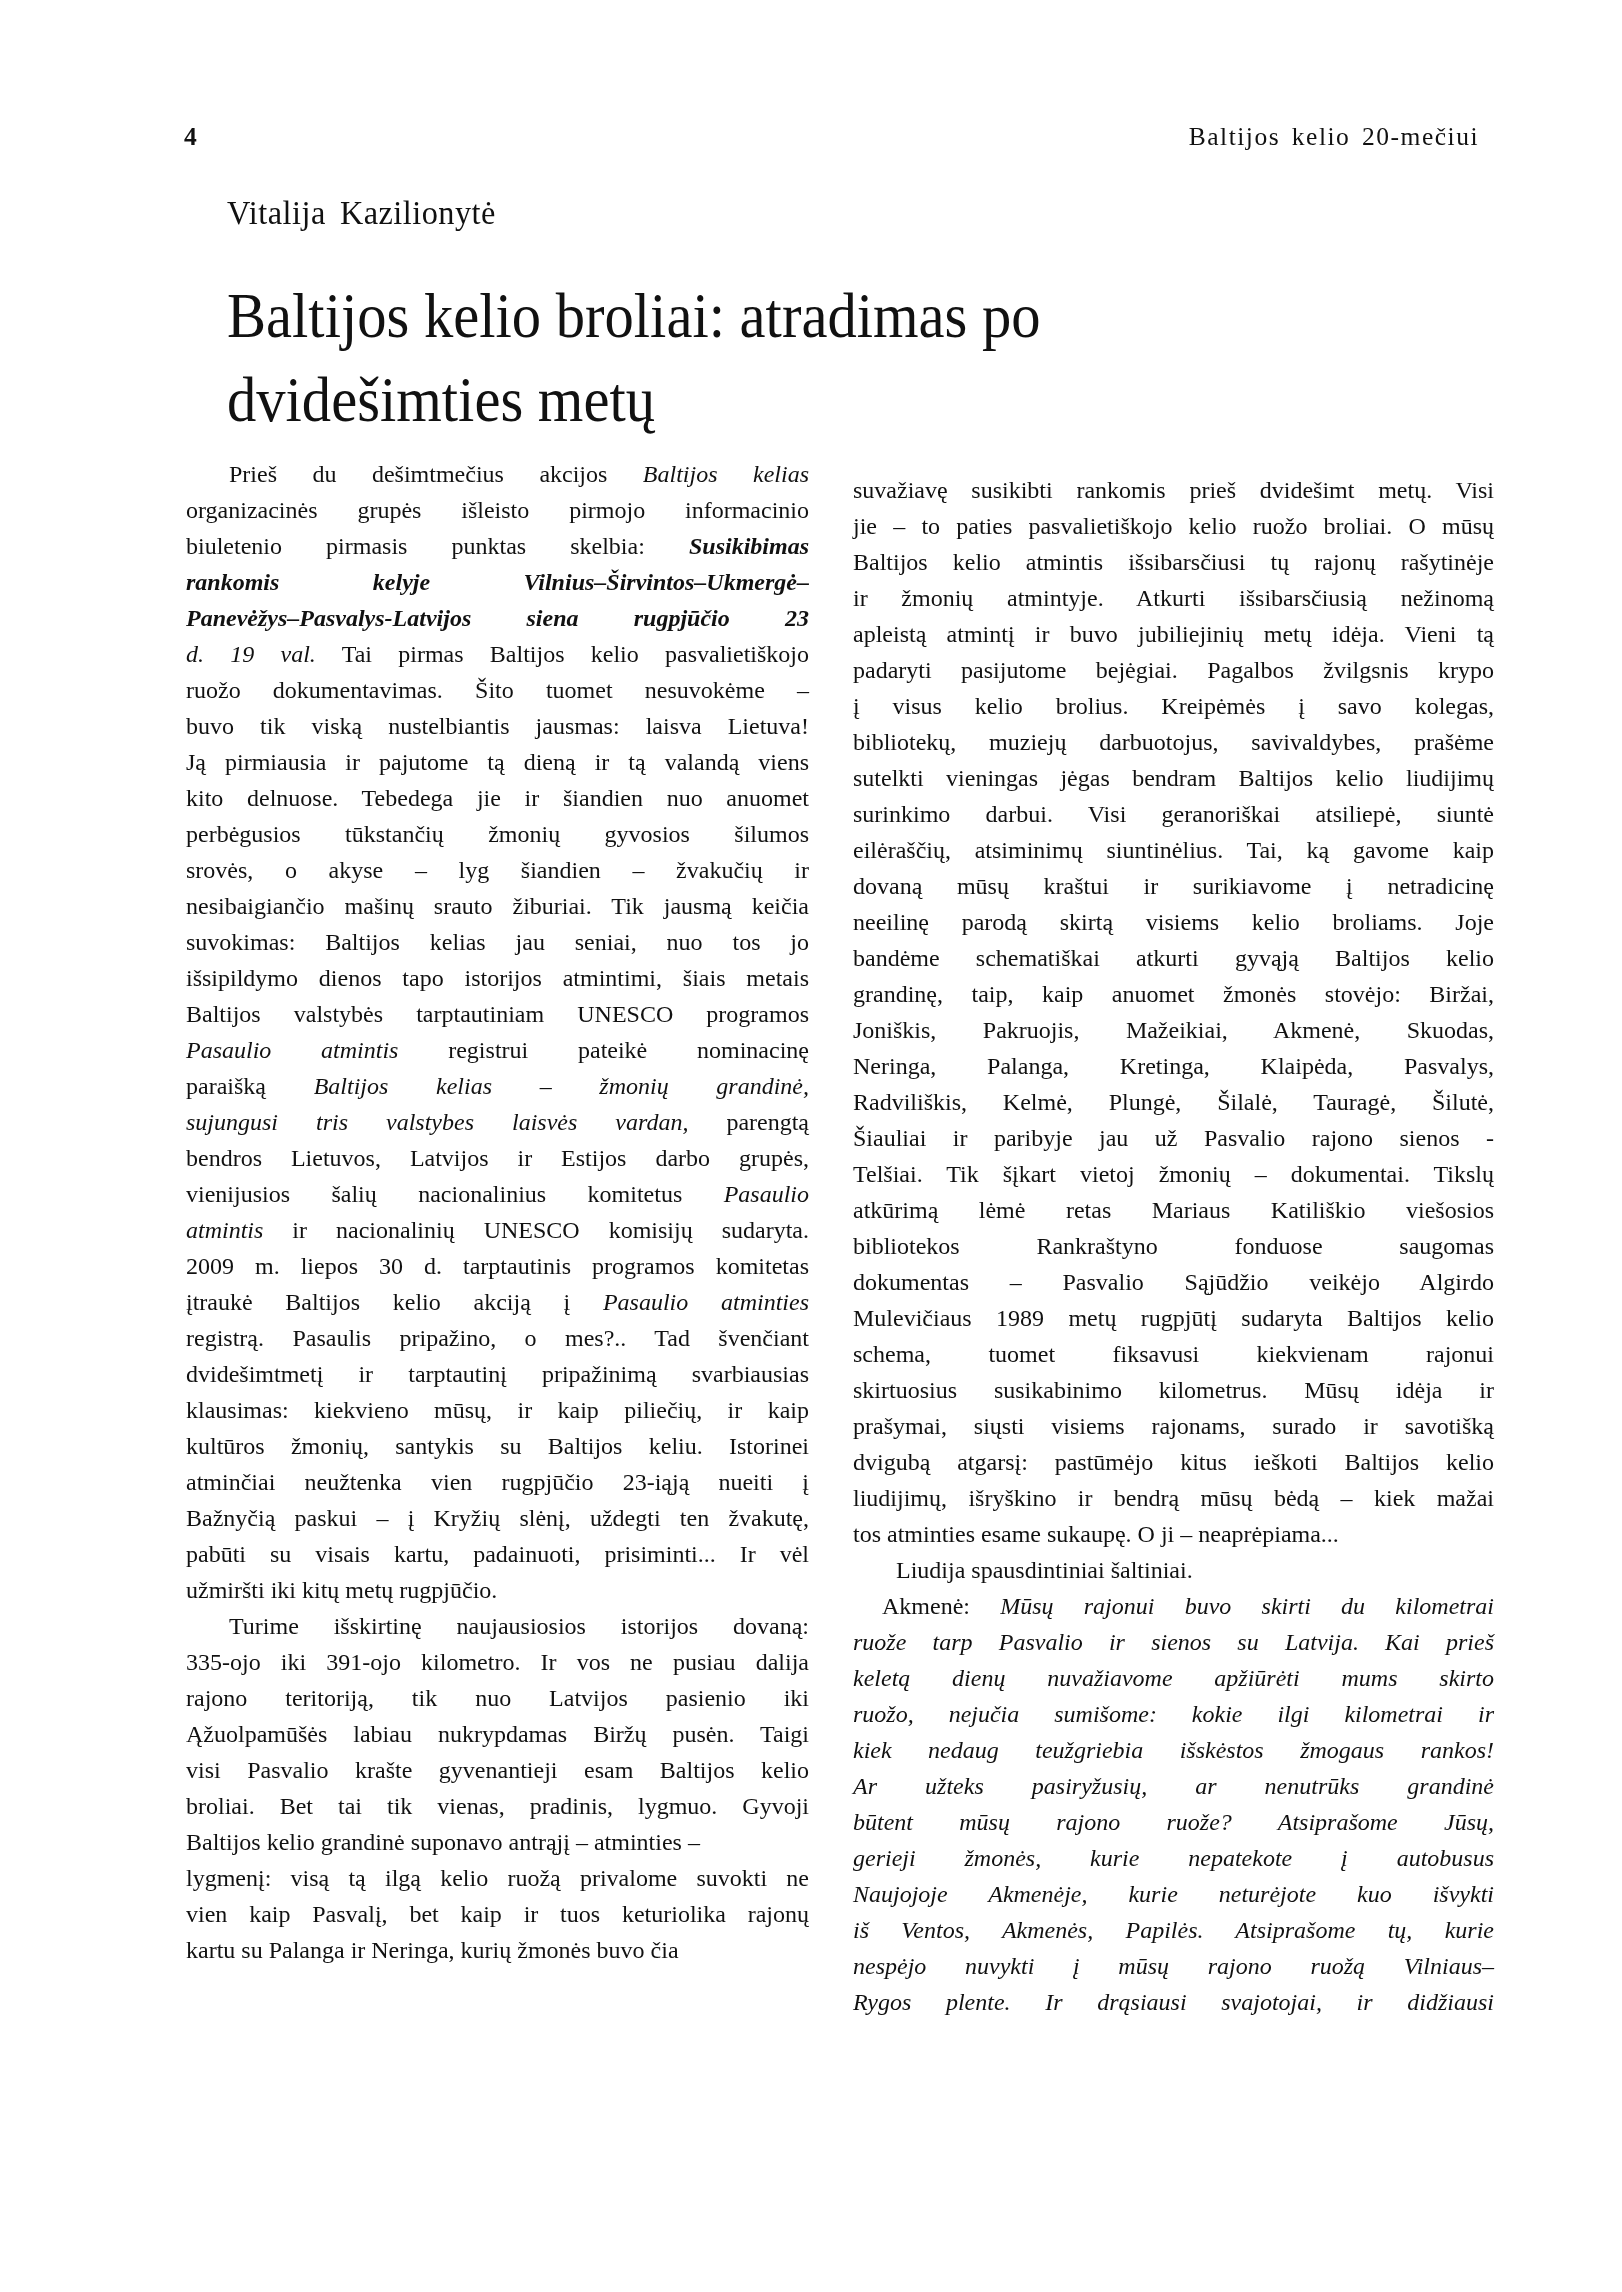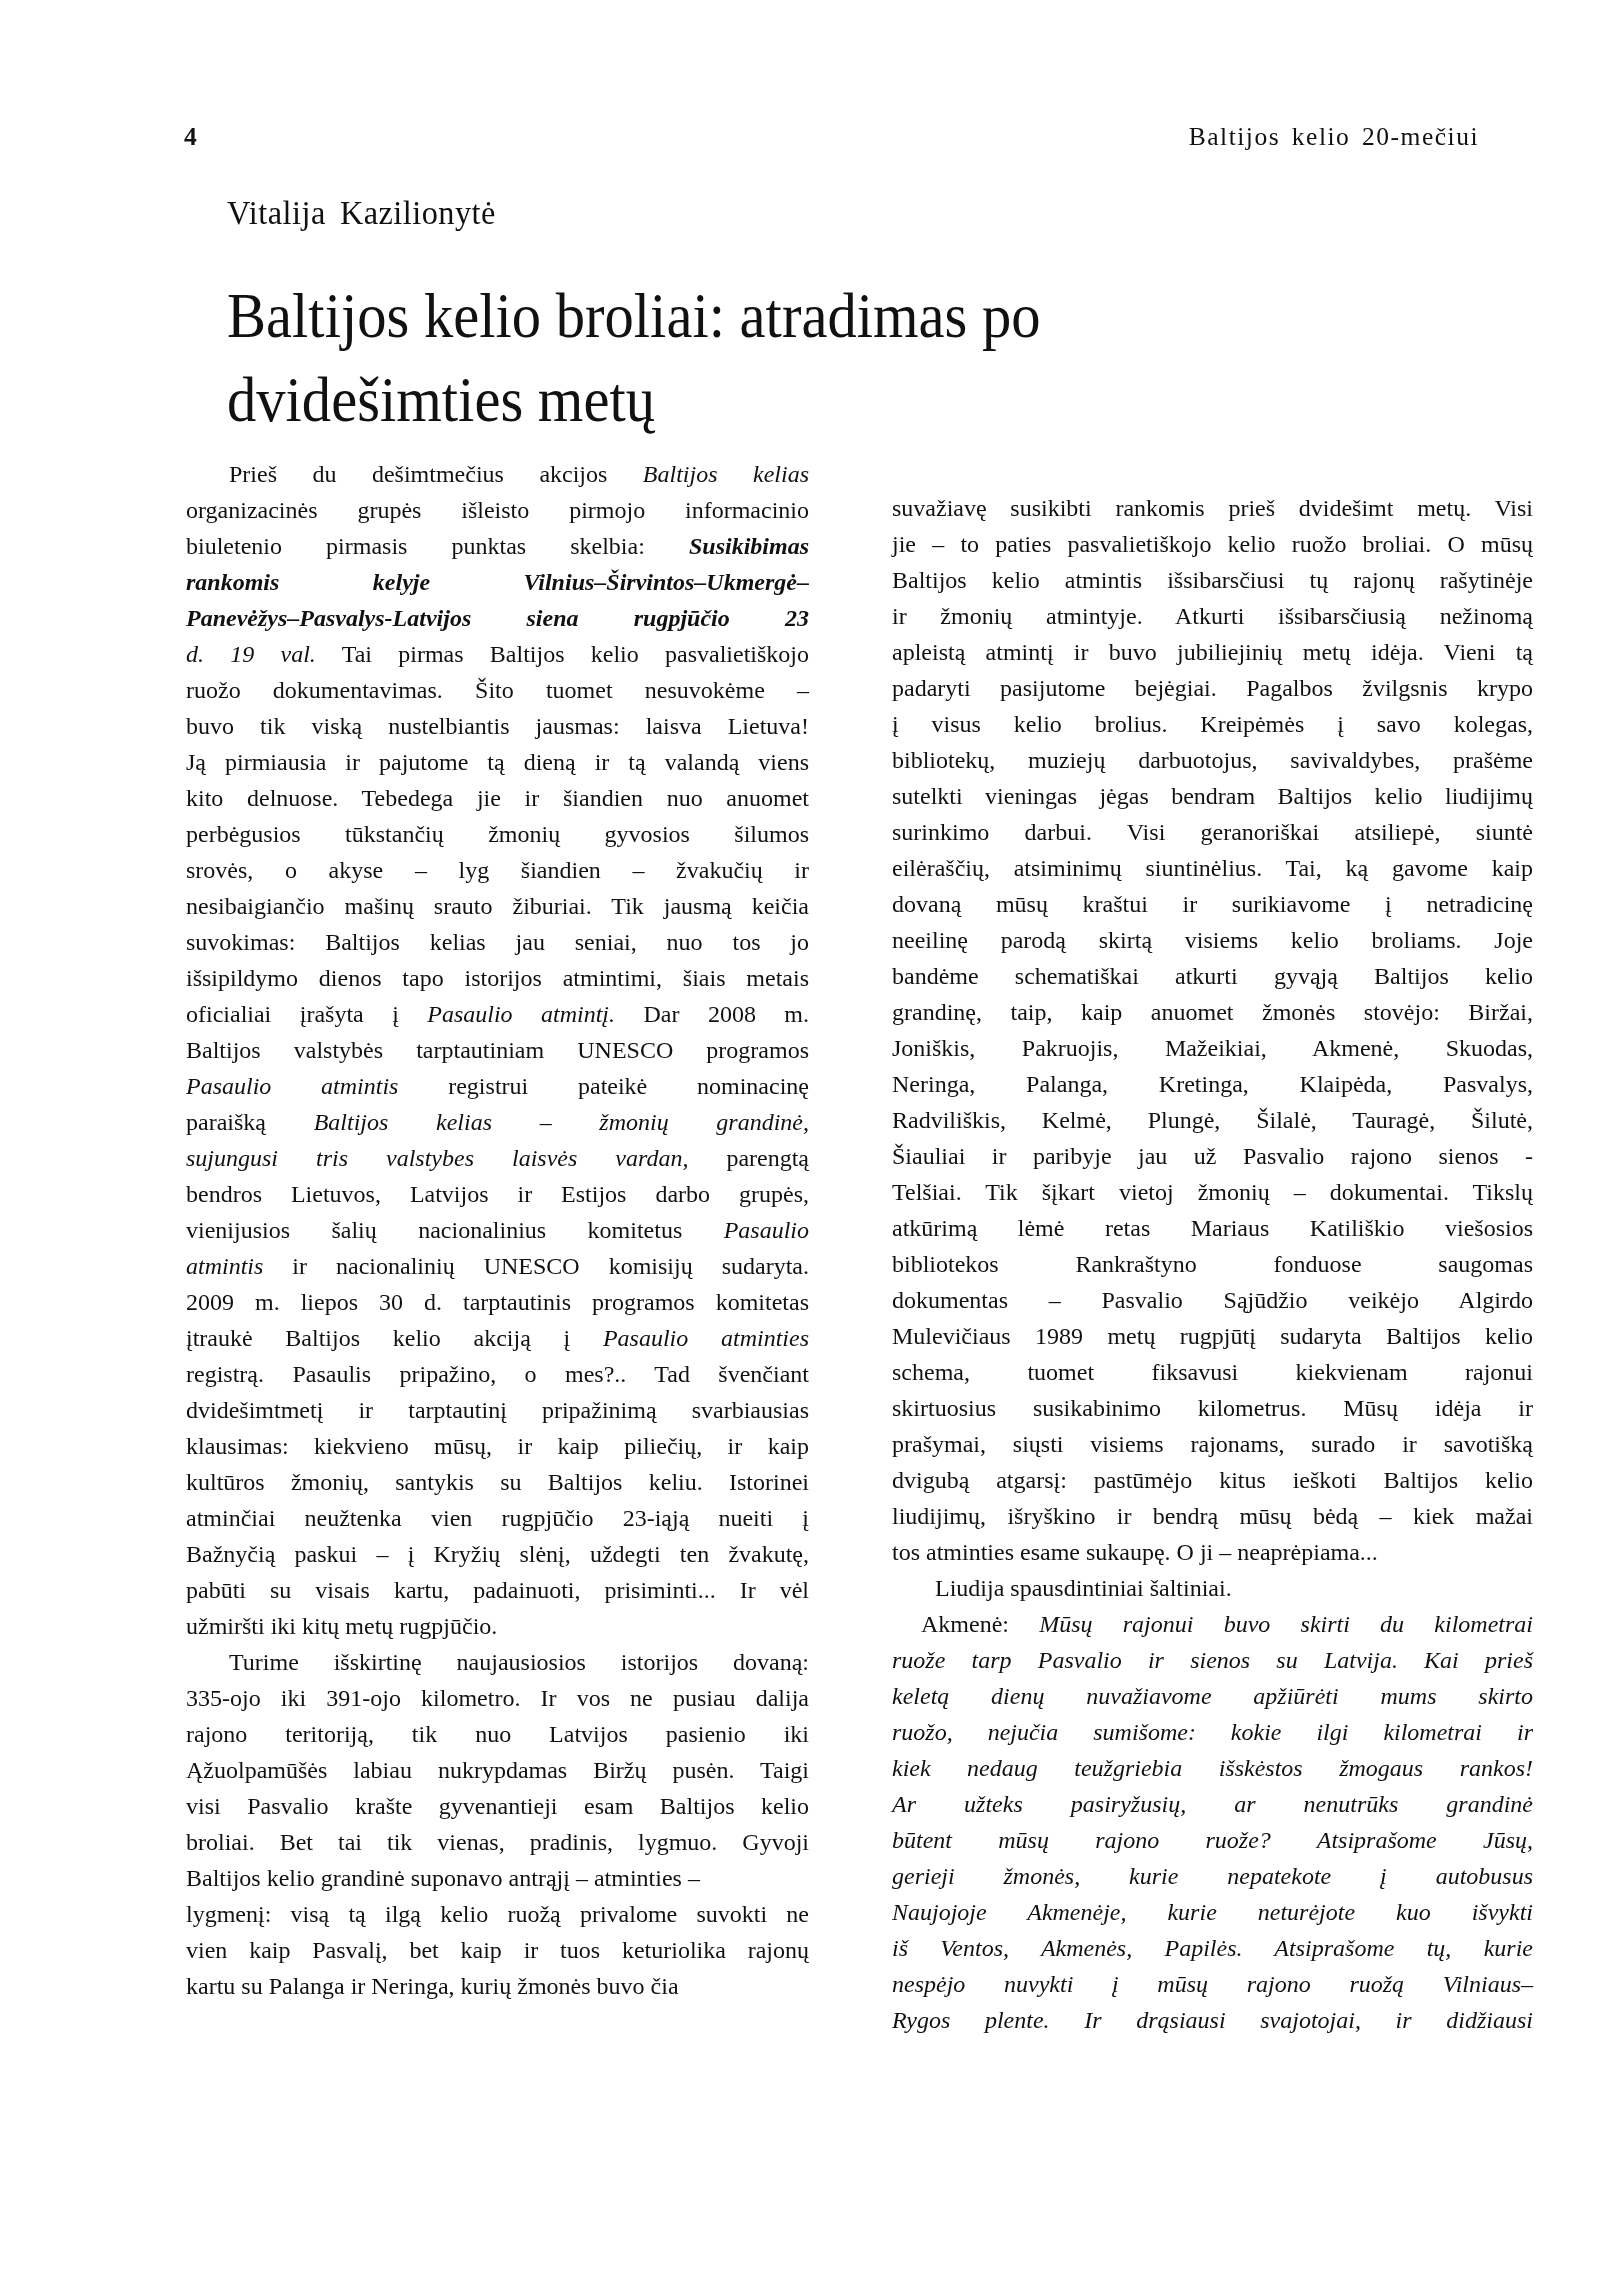--- a/index.html
+++ b/index.html
@@ -5,21 +5,21 @@
   html, body { margin: 0; padding: 0; background: #ffffff; }
   body { width: 1622px; height: 2293px; position: relative; overflow: hidden;
          font-family: "Liberation Serif", "DejaVu Serif", serif; color: #111; }
   .page-number { position: absolute; left: 184px; top: 122px; font-size: 25.5px; font-weight: bold; }
   .running-head { position: absolute; right: 143px; top: 122px; font-size: 25.5px; font-weight: normal; letter-spacing: 1.5px; word-spacing: 3.9px; }
   .author { position: absolute; left: 227px; top: 194px; font-size: 34px; letter-spacing: 0.5px; word-spacing: 5.9px; transform: scaleX(0.95); transform-origin: left; }
   .title { position: absolute; left: 227px; top: 274px; width: 1176px; font-size: 63px; line-height: 84px; margin: 0; font-weight: normal; transform: scaleX(0.93); transform-origin: left; }
   .title span { display: block; }
   .col { position: absolute; font-size: 24px; }
   .col-left { left: 186px; top: 456px; width: 623px; }
-  .col-right { left: 892px; top: 472px; width: 641px; margin-top: 18px; }
+  .col-right { left: 853px; top: 472px; width: 641px; }
   .line { display: block; height: 36px; line-height: 36px; text-align: justify; text-align-last: justify; white-space: nowrap; overflow: visible; }
   .line.last { text-align-last: left; }
   .line.indent { text-indent: 43px; }
   .line.indent-s { text-indent: 29px; }
   .seg-i { font-style: italic; }
   .seg-bi { font-style: italic; font-weight: bold; }
 </style>
 </head>
 <body>
 
@@ -43,21 +43,20 @@
       <span class="line"><span class="seg-i">d. 19 val.</span><span> Tai pirmas Baltijos kelio pasvalietiškojo</span></span>
       <span class="line"><span>ruožo dokumentavimas. Šito tuomet nesuvokėme –</span></span>
       <span class="line"><span>buvo tik viską nustelbiantis jausmas: laisva Lietuva!</span></span>
       <span class="line"><span>Ją pirmiausia ir pajutome tą dieną ir tą valandą viens</span></span>
       <span class="line"><span>kito delnuose. Tebedega jie ir šiandien nuo anuomet</span></span>
       <span class="line"><span>perbėgusios tūkstančių žmonių gyvosios šilumos</span></span>
       <span class="line"><span>srovės, o akyse – lyg šiandien – žvakučių ir</span></span>
       <span class="line"><span>nesibaigiančio mašinų srauto žiburiai. Tik jausmą keičia</span></span>
       <span class="line"><span>suvokimas: Baltijos kelias jau seniai, nuo tos jo</span></span>
       <span class="line"><span>išsipildymo dienos tapo istorijos atmintimi, šiais metais</span></span>
-      <span class="line"><span>oficialiai įrašyta į </span><span class="seg-i">Pasaulio atmintį.</span><span> Dar 2008 m.</span></span>
       <span class="line"><span>Baltijos valstybės tarptautiniam UNESCO programos</span></span>
       <span class="line"><span class="seg-i">Pasaulio atmintis</span><span> registrui pateikė nominacinę</span></span>
       <span class="line"><span>paraišką </span><span class="seg-i">Baltijos kelias – žmonių grandinė,</span></span>
       <span class="line"><span class="seg-i">sujungusi tris valstybes laisvės vardan,</span><span> parengtą</span></span>
       <span class="line"><span>bendros Lietuvos, Latvijos ir Estijos darbo grupės,</span></span>
       <span class="line"><span>vienijusios šalių nacionalinius komitetus </span><span class="seg-i">Pasaulio</span></span>
       <span class="line"><span class="seg-i">atmintis</span><span> ir nacionalinių UNESCO komisijų sudaryta.</span></span>
       <span class="line"><span>2009 m. liepos 30 d. tarptautinis programos komitetas</span></span>
       <span class="line"><span>įtraukė Baltijos kelio akciją į </span><span class="seg-i">Pasaulio atminties</span></span>
       <span class="line"><span>registrą. Pasaulis pripažino, o mes?.. Tad švenčiant</span></span>

